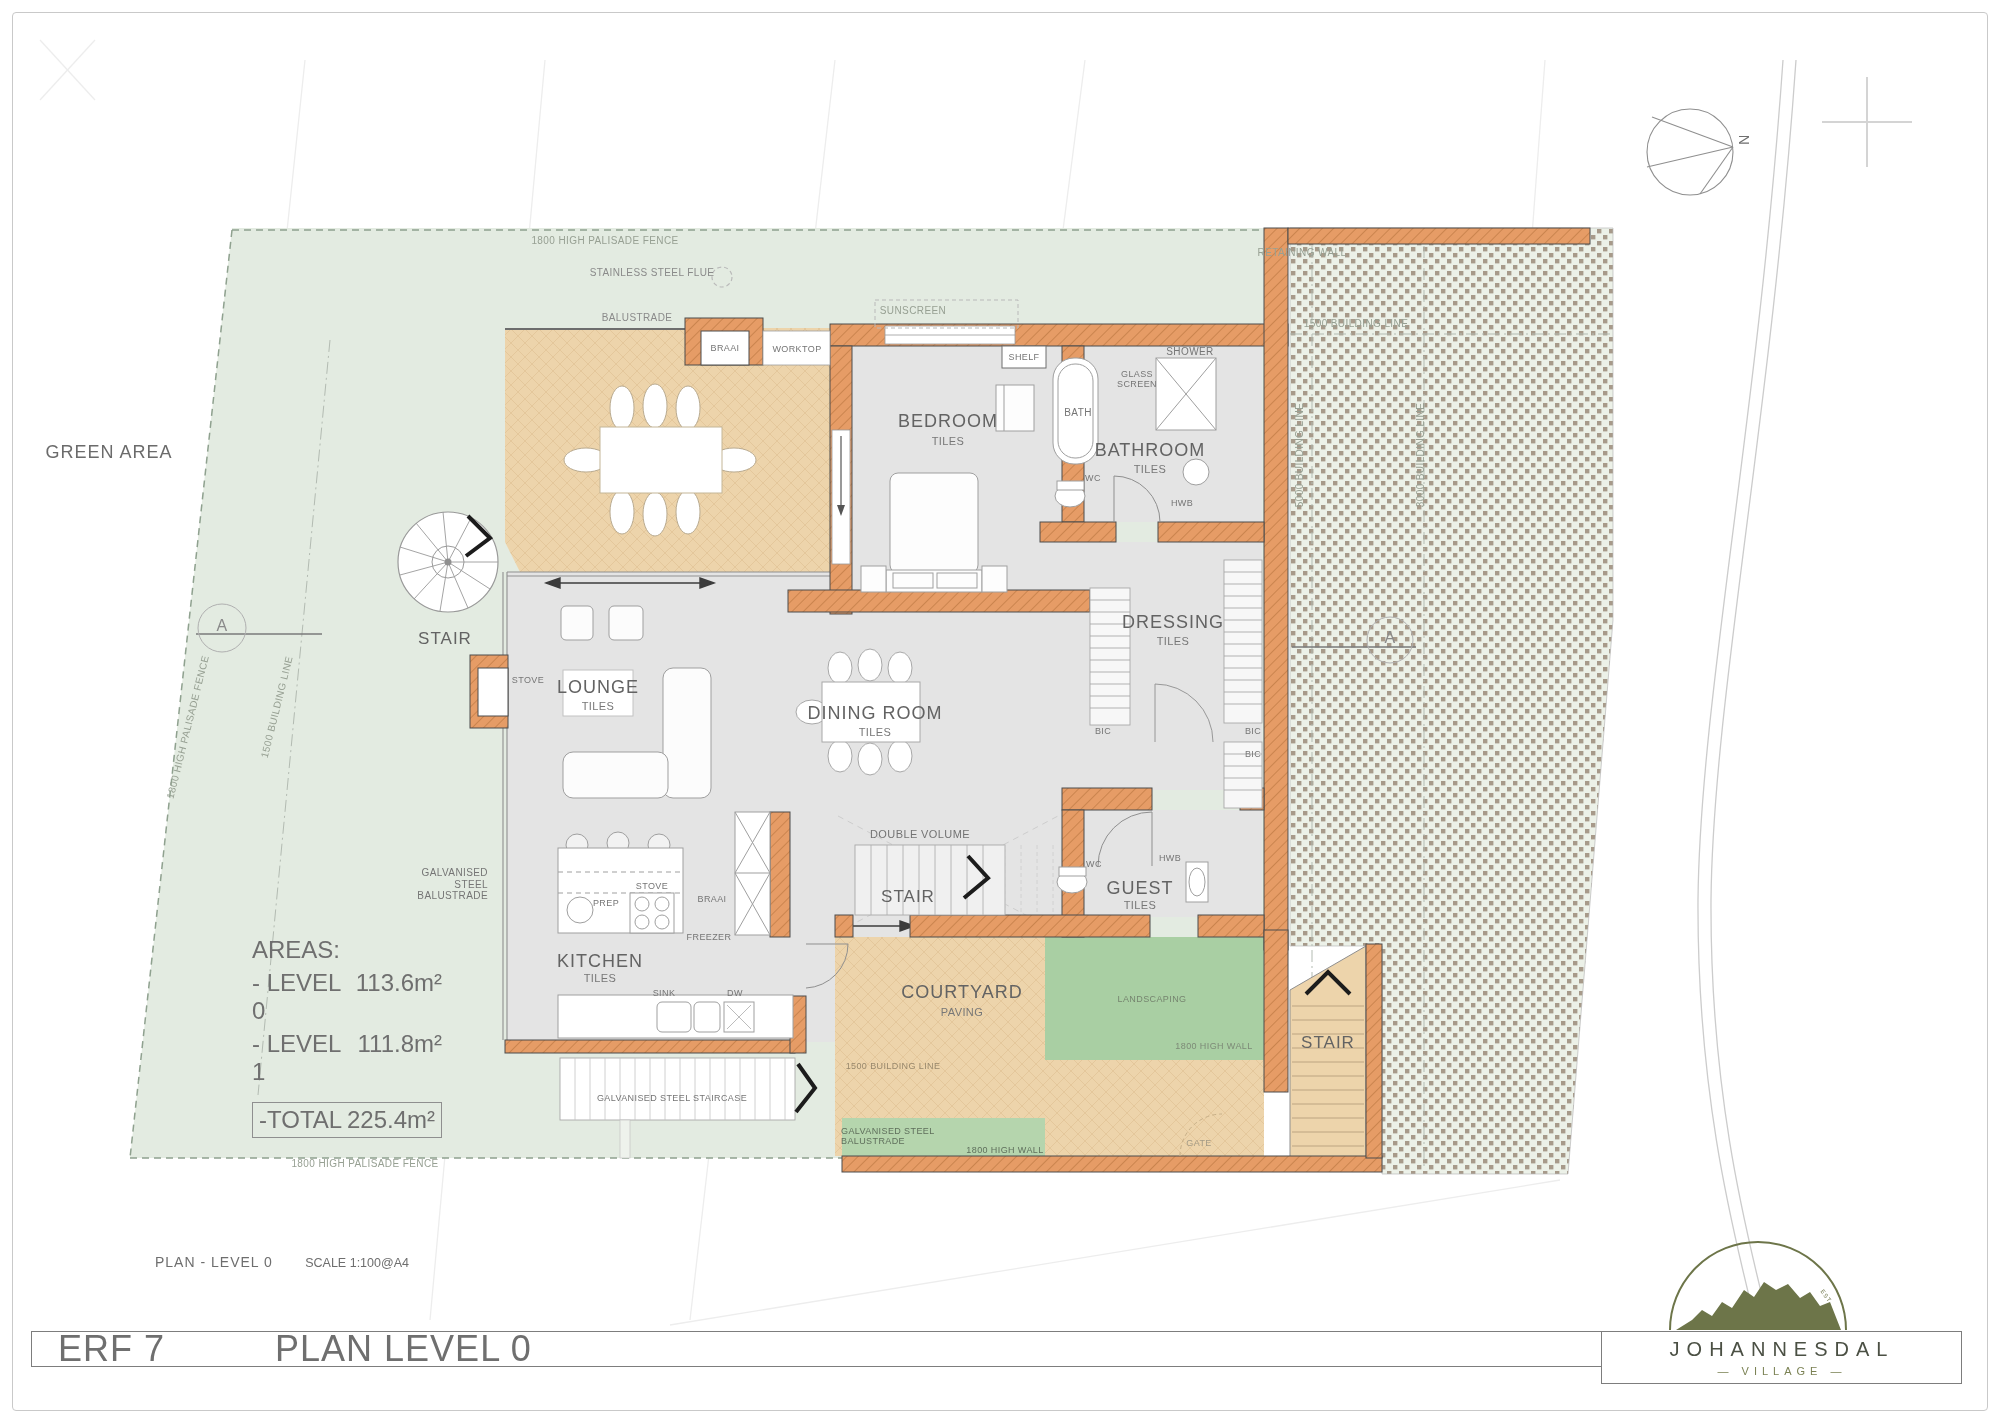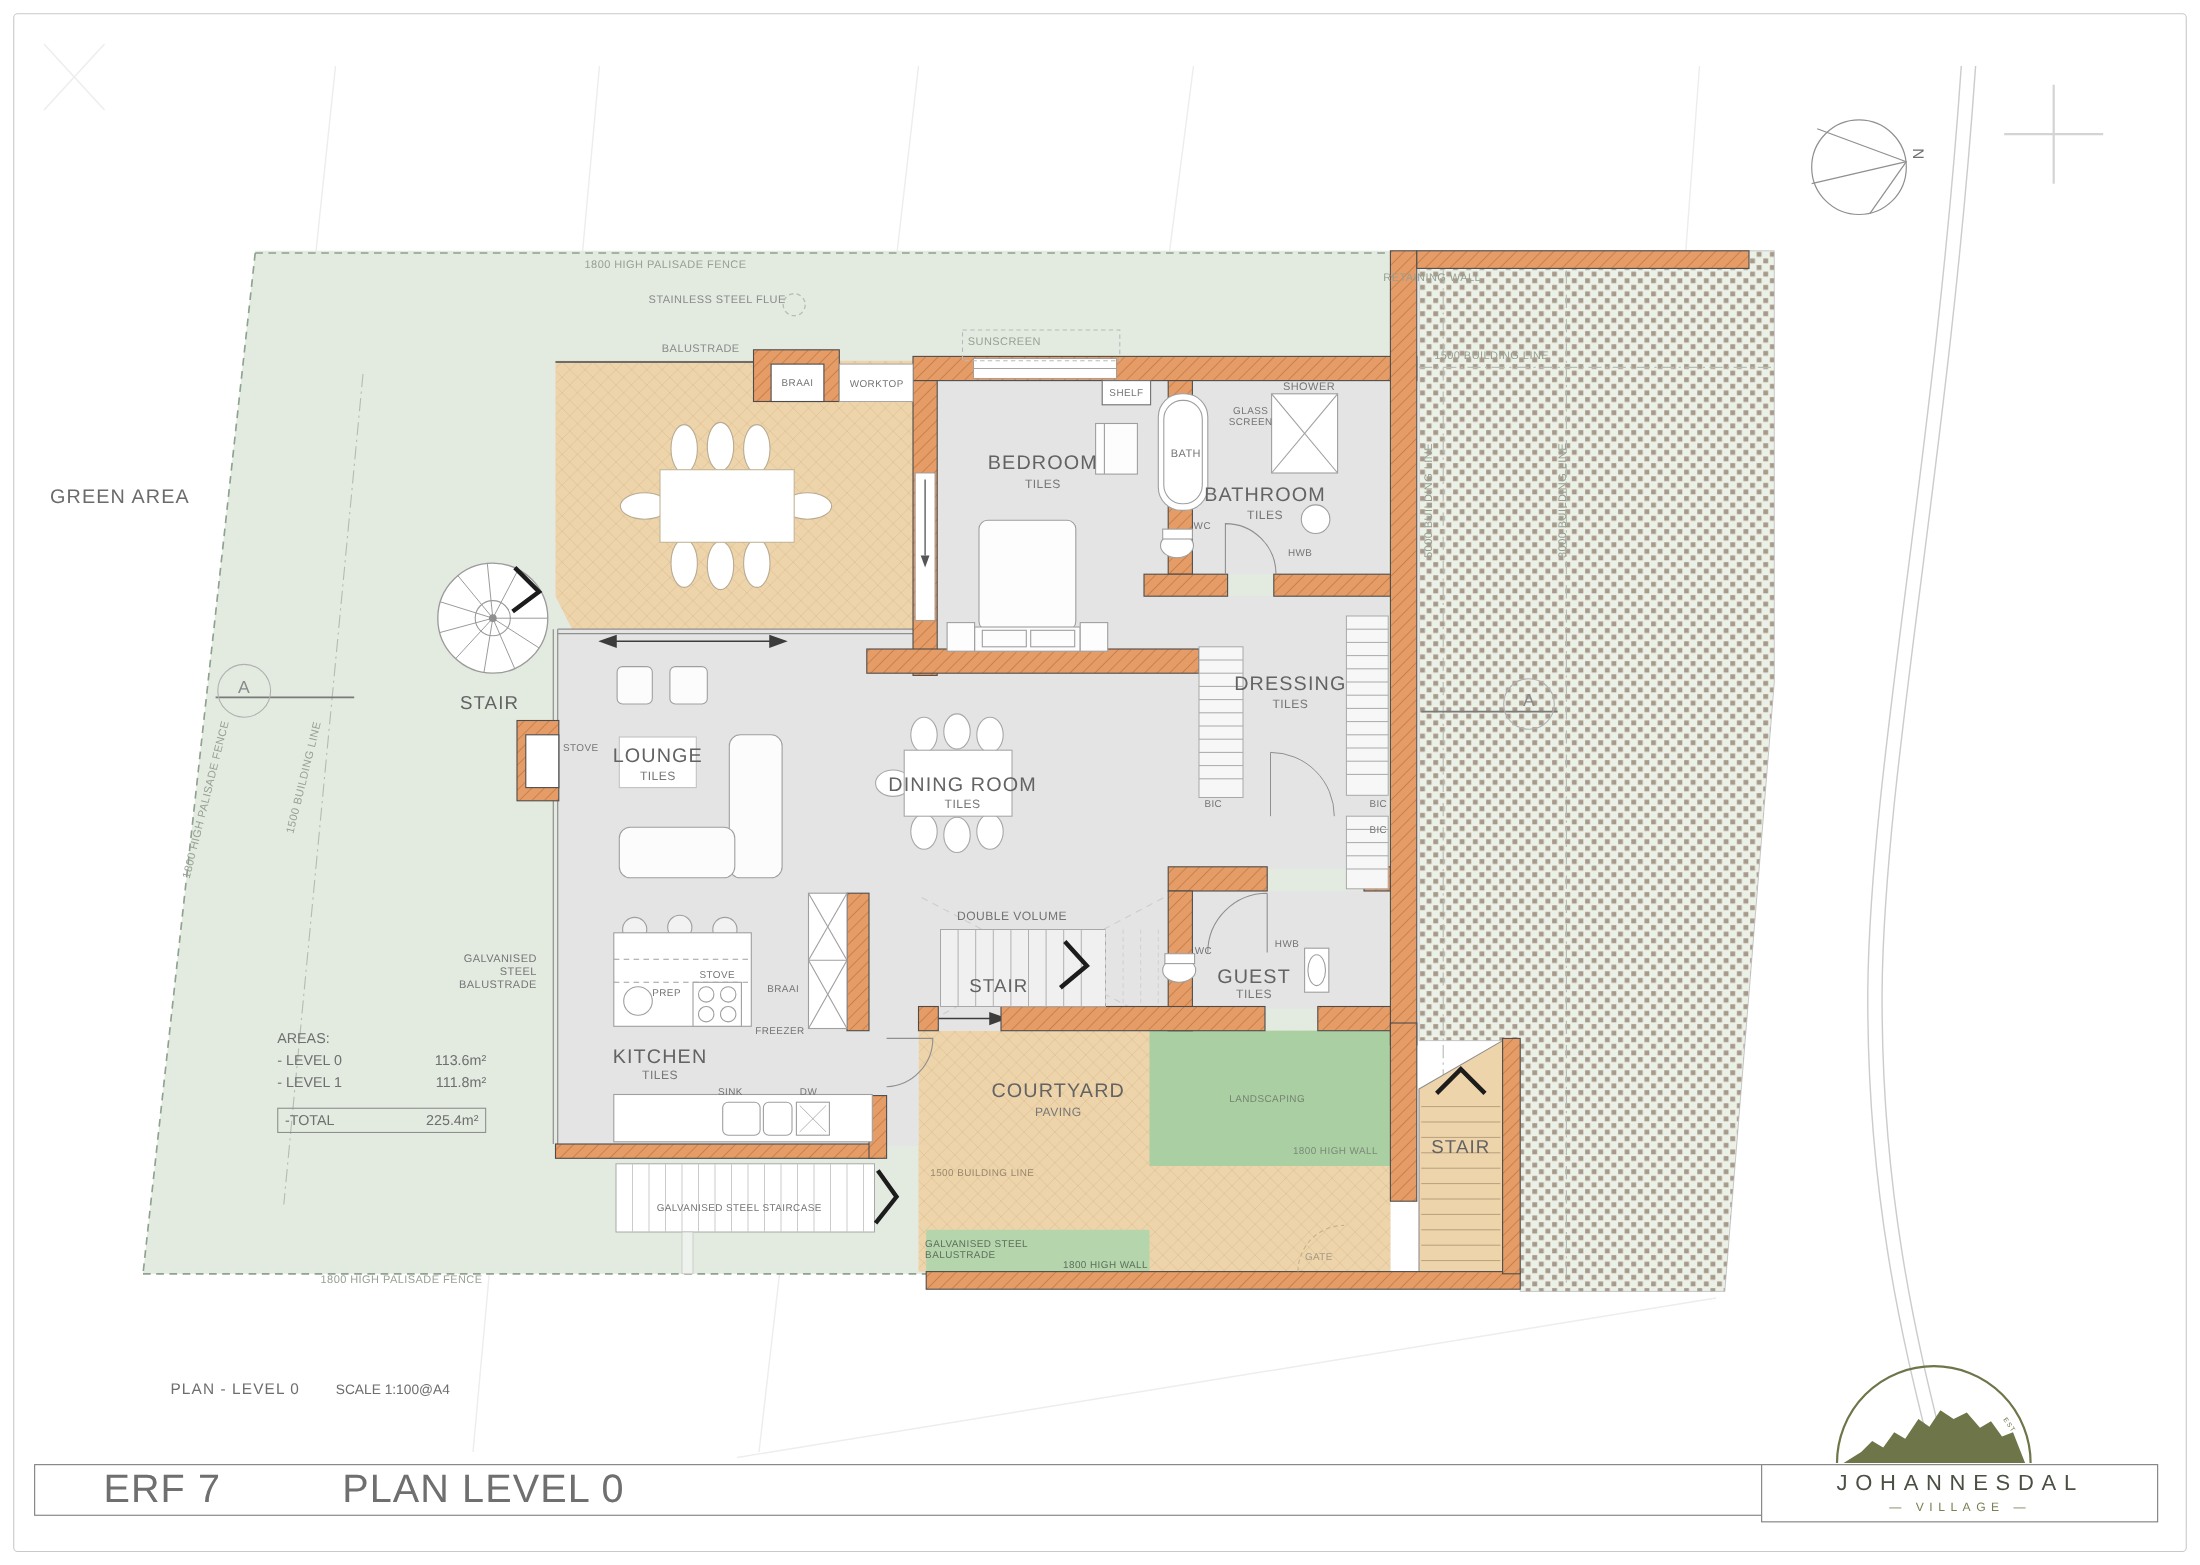--- a/index.html
+++ b/index.html
@@ -13,28 +13,28 @@
   .room{font-size:18px;color:#636363;letter-spacing:1px;}
   .sub{font-size:11px;color:#777;}
   .ann{font-size:10px;color:#757575;}
   .tiny{font-size:9px;color:#757575;}
   .med{font-size:11px;color:#737373;}
   .big{font-size:18px;color:#6b6b6b;letter-spacing:1px;}
   .faint{color:#97a093;}
   .wrapc{white-space:normal;text-align:center;}
   .wrapr{white-space:normal;text-align:right;}
   .wrapl{white-space:normal;text-align:left;}
-  #areas{position:absolute;left:252px;top:936px;width:190px;color:#6f6f6f;font-size:13px;}
+  #areas{position:absolute;left:252px;top:936px;width:190px;color:#6f6f6f;font-size:24px;}
   #areas .row{display:flex;justify-content:space-between;margin-top:5px;}
   #areas .total{margin-top:16px;border:1px solid #8f8f8f;padding:3px 6px;display:flex;justify-content:space-between;}
   #caption{position:absolute;left:155px;top:1218px;color:#6e6e6e;}
   #caption .t{font-size:14px;letter-spacing:1px;display:inline-block;margin-top:36px;}
   #caption .s{font-size:12.5px;margin-left:28px;display:inline-block;vertical-align:baseline;}
-  #titlebar{position:absolute;left:31px;top:1331px;width:1930px;height:47px;border:1.5px solid #7d7d7d;
-            background:#fff;display:flex;align-items:flex-start;box-sizing:border-box;padding-left:36px;}
+  #titlebar{position:absolute;left:31px;top:1331px;width:1930px;height:36px;border:1.5px solid #7d7d7d;
+            background:#fff;display:flex;align-items:center;box-sizing:border-box;}
   #titlebar .erf{font-size:36px;color:#6f6f6f;margin-left:26px;letter-spacing:1px;}
   #titlebar .plan{font-size:36px;color:#6f6f6f;margin-left:110px;letter-spacing:1px;}
   #logobox{position:absolute;left:1601px;top:1331px;width:361px;height:53px;border:1.5px solid #7d7d7d;
            background:#fff;box-sizing:border-box;}
   #logoname{position:absolute;left:1782px;top:1349px;transform:translate(-50%,-50%);
             font-size:20px;letter-spacing:7px;color:#4b5044;}
   #logosub{position:absolute;left:1782px;top:1371px;transform:translate(-50%,-50%);
            font-size:11px;letter-spacing:5px;color:#7a8153;}
   #logoest{position:absolute;left:1826px;top:1296px;transform:translate(-50%,-50%) rotate(55deg);
            font-size:6px;color:#6d7549;letter-spacing:1px;}

